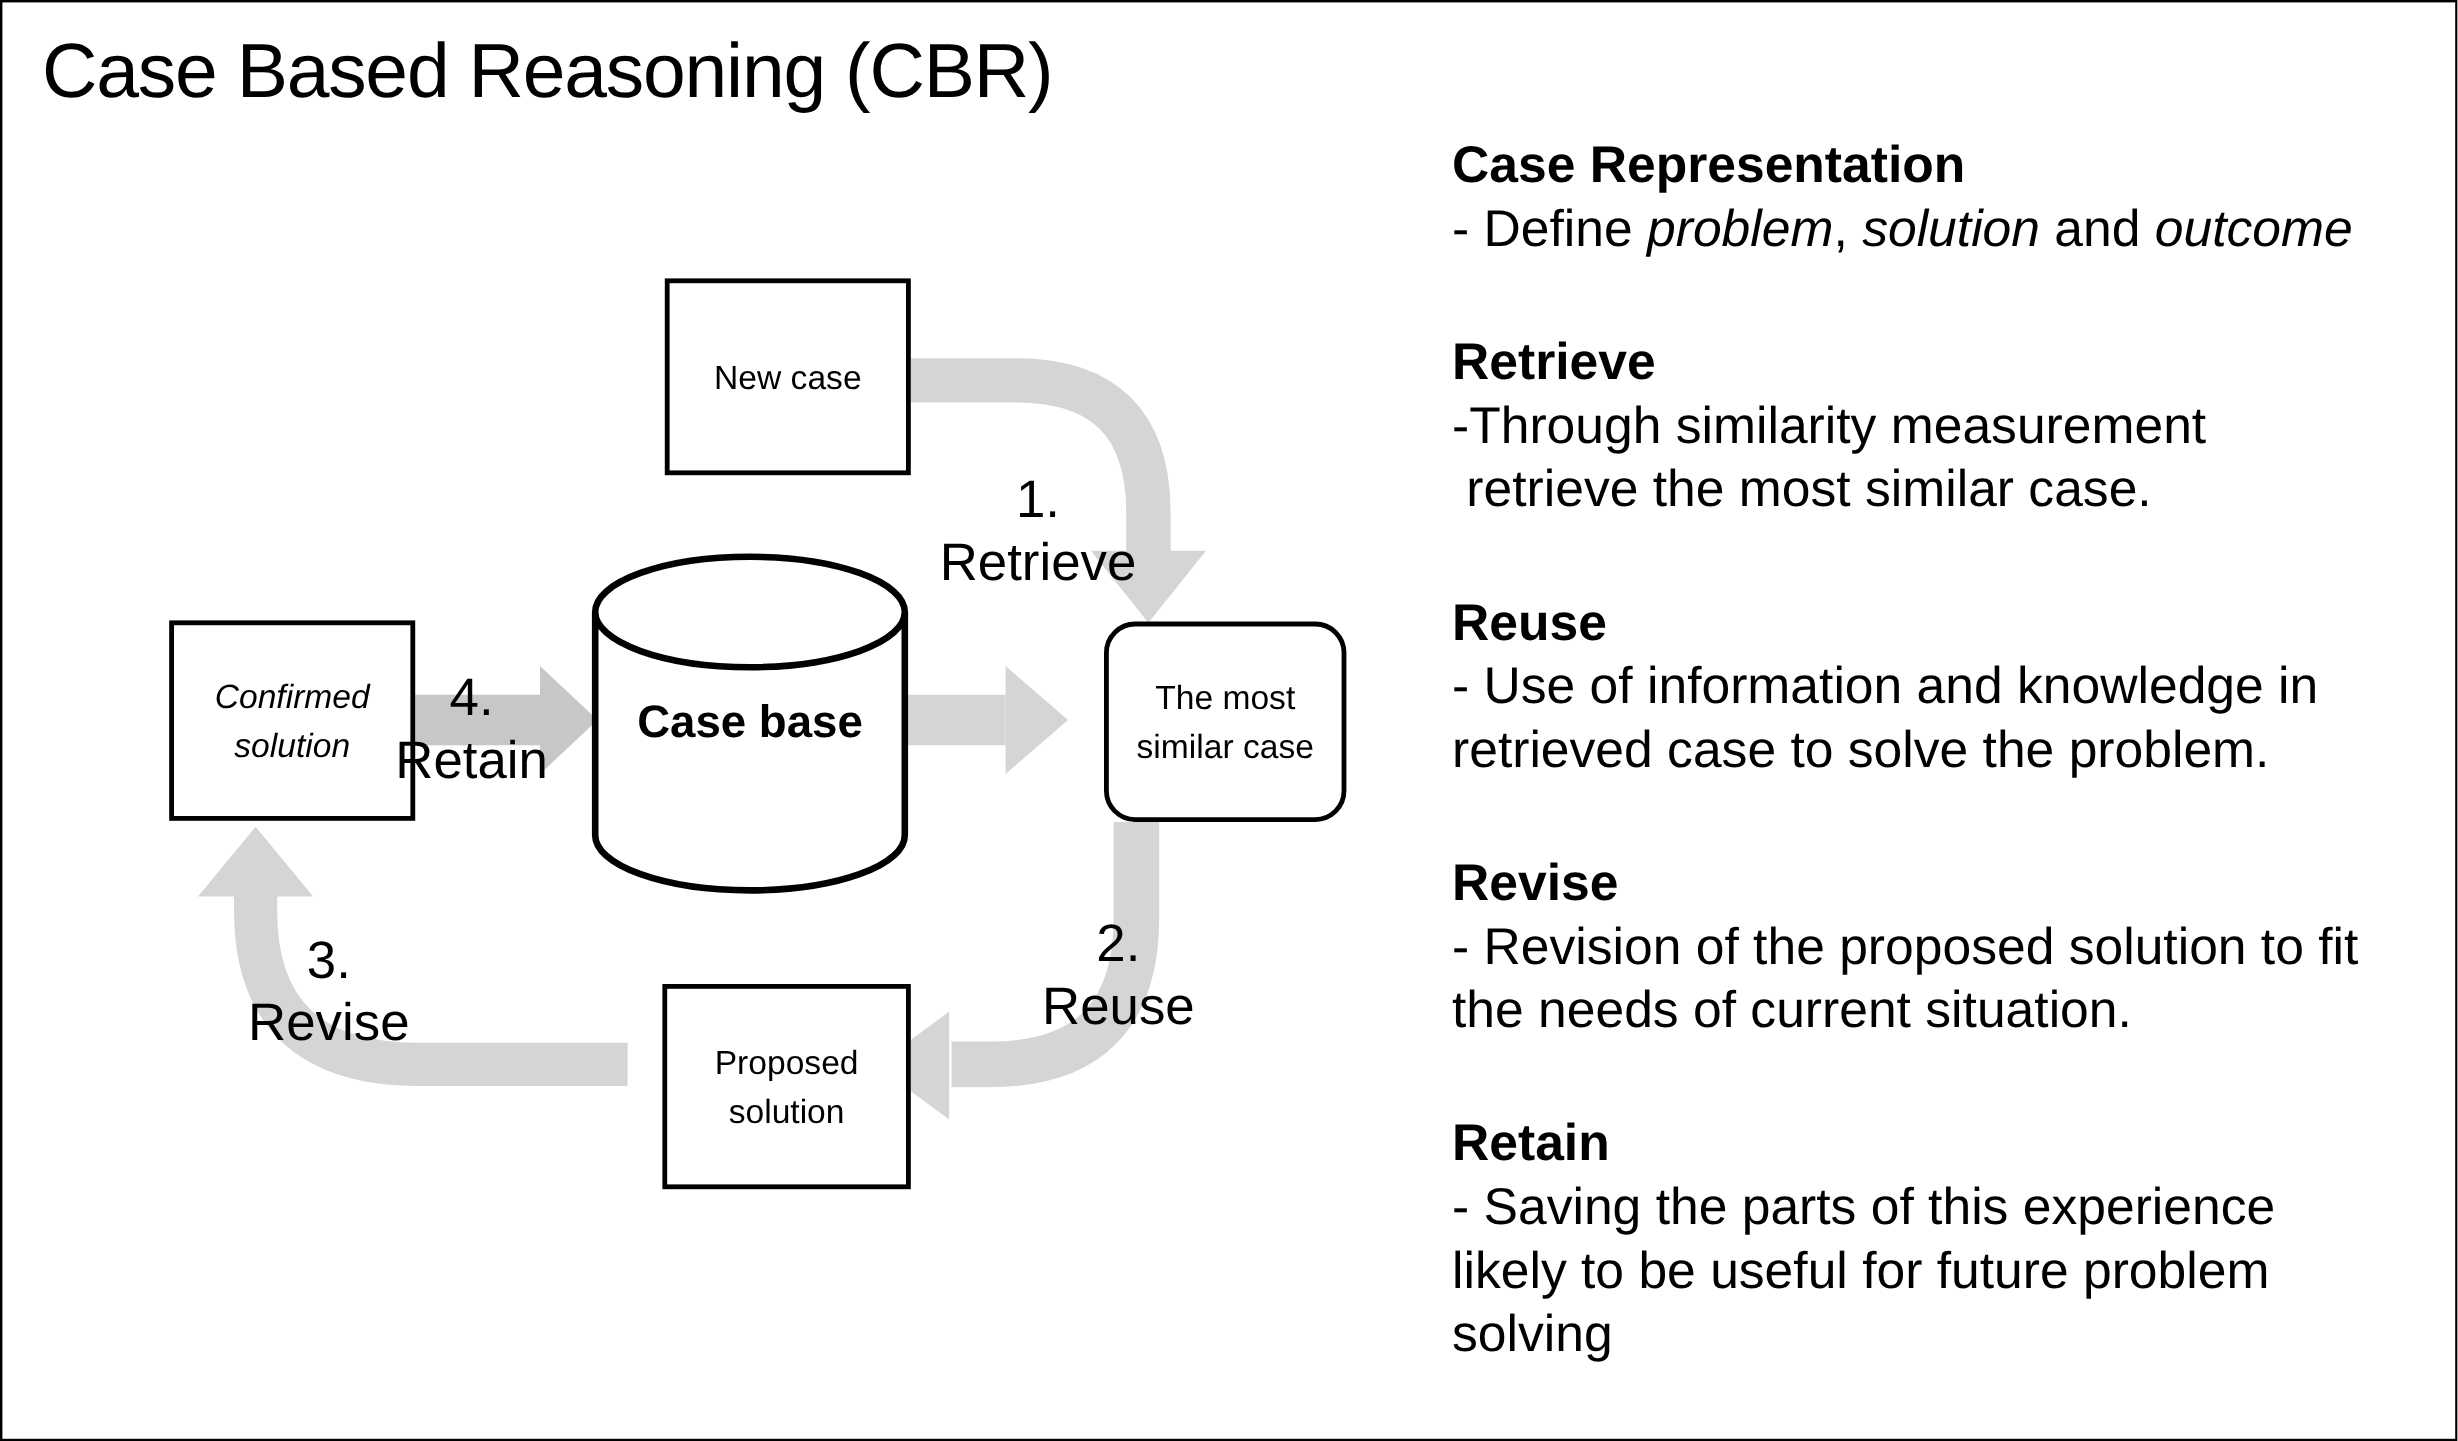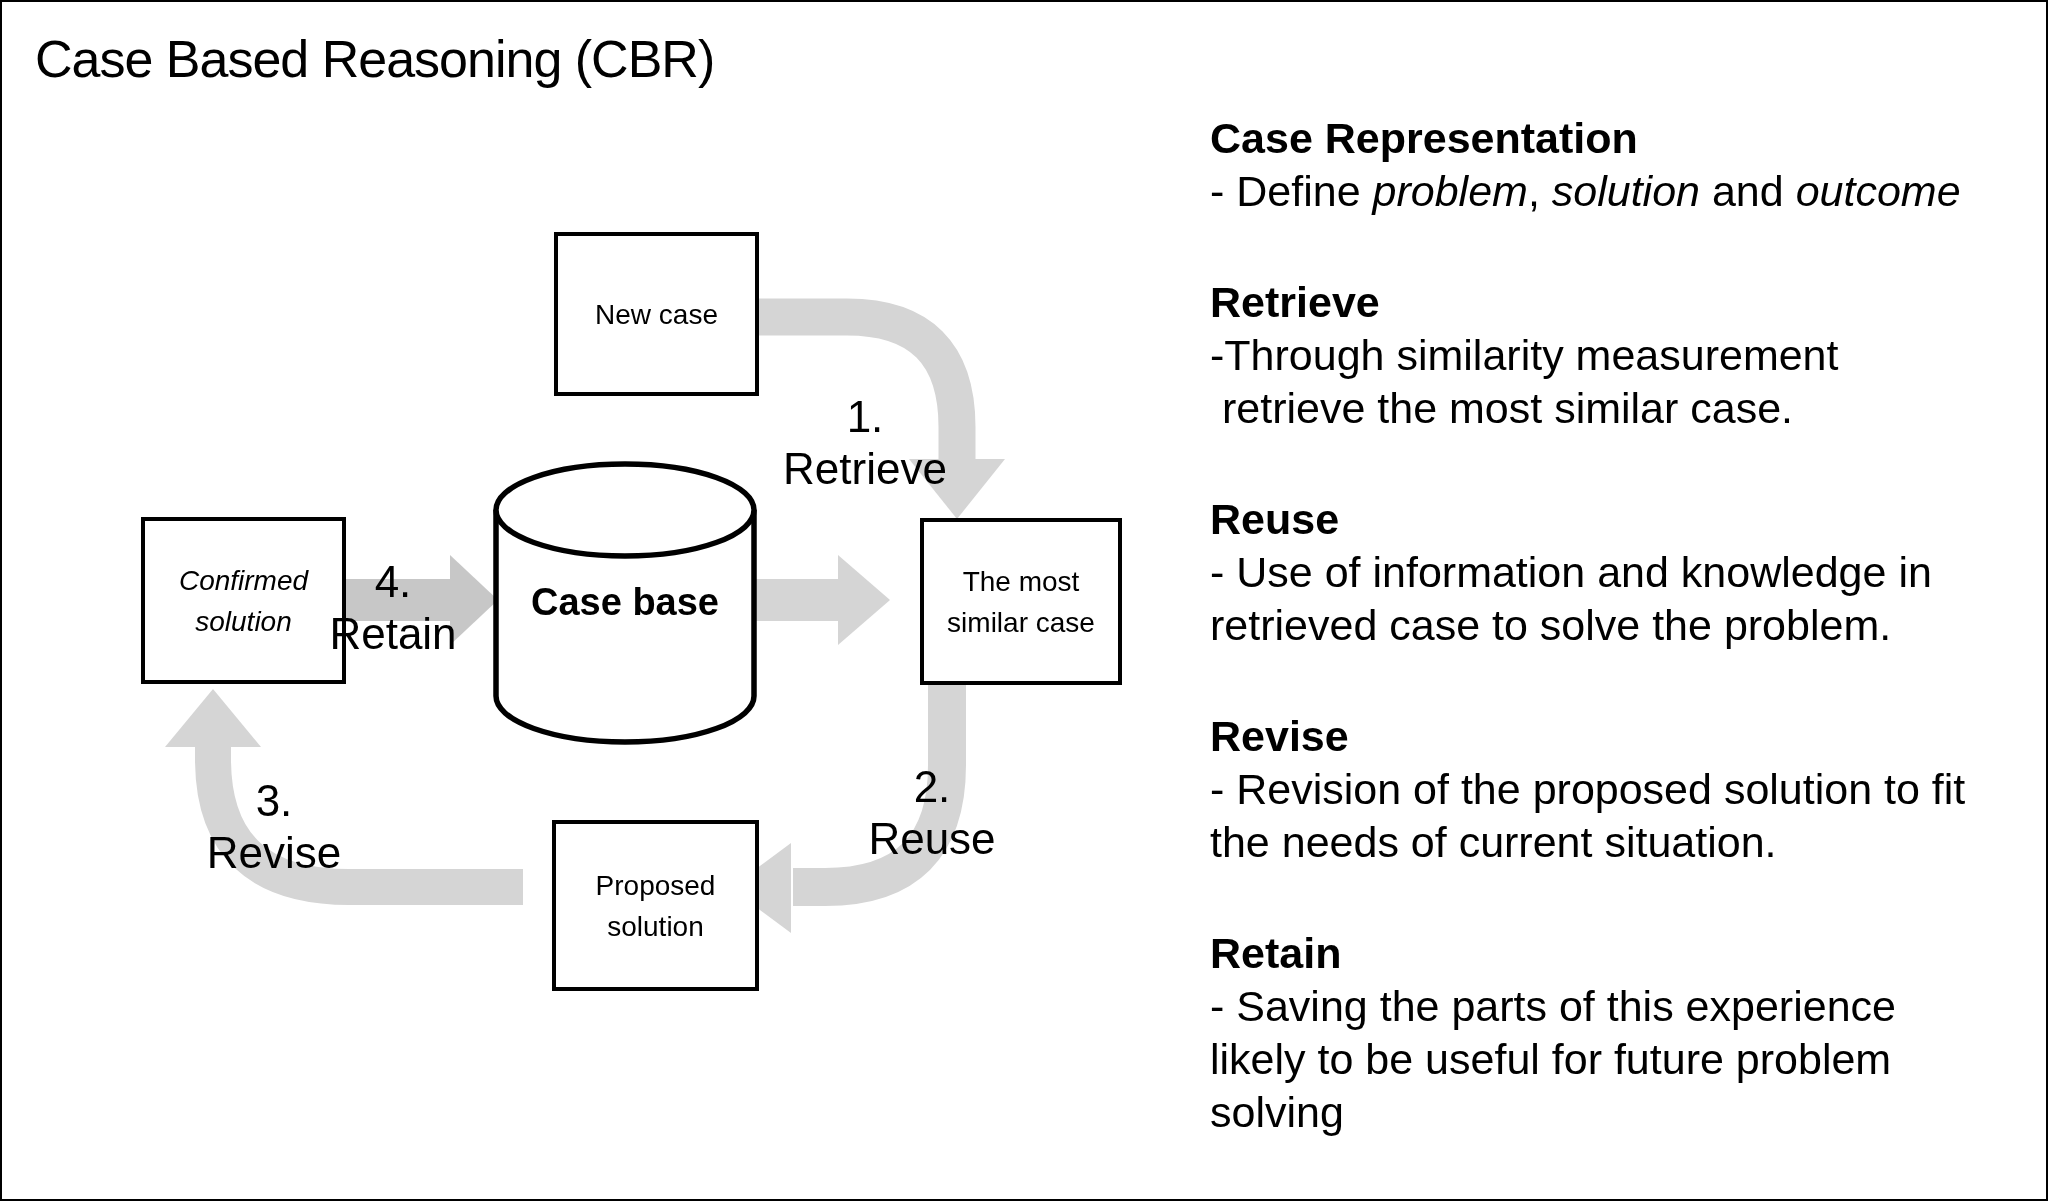--- a/index.html
+++ b/index.html
@@ -11,21 +11,21 @@
     border: 2px solid #000000;
     background: #ffffff;
     font-family: "Liberation Sans", "DejaVu Sans", sans-serif;
     color: #000000;
     overflow: hidden;
   }
   .page-title {
     position: absolute;
     left: 33px;
     top: 21px;
-    font-size: 52px;
+    font-size: 64px;
     line-height: 72px;
     font-weight: 400;
     letter-spacing: -1px;
     white-space: nowrap;
   }
   .diagram-svg {
     position: absolute;
     left: 0; top: 0;
     width: 2048px; height: 1201px;
   }
@@ -118,21 +118,21 @@
 
   <div class="node-box" style="left:521px; top:230px; width:205px; height:164px;">
     <span>New case</span>
   </div>
 
   <div class="node-box" style="left:108px; top:515px; width:205px; height:167px;font-style:italic;">
     <span>Confirmed</span>
     <span>solution</span>
   </div>
 
-  <div class="node-box" style="left:887px; top:516px; width:202px; height:167px;">
+  <div class="node-box" style="left:887px; top:516px; width:202px; height:167px;border-radius:26px;">
     <span>The most</span>
     <span>similar case</span>
   </div>
 
   <div class="node-box" style="left:519px; top:818px; width:207px; height:171px;">
     <span>Proposed</span>
     <span>solution</span>
   </div>
 
   <div class="cyl-label">

